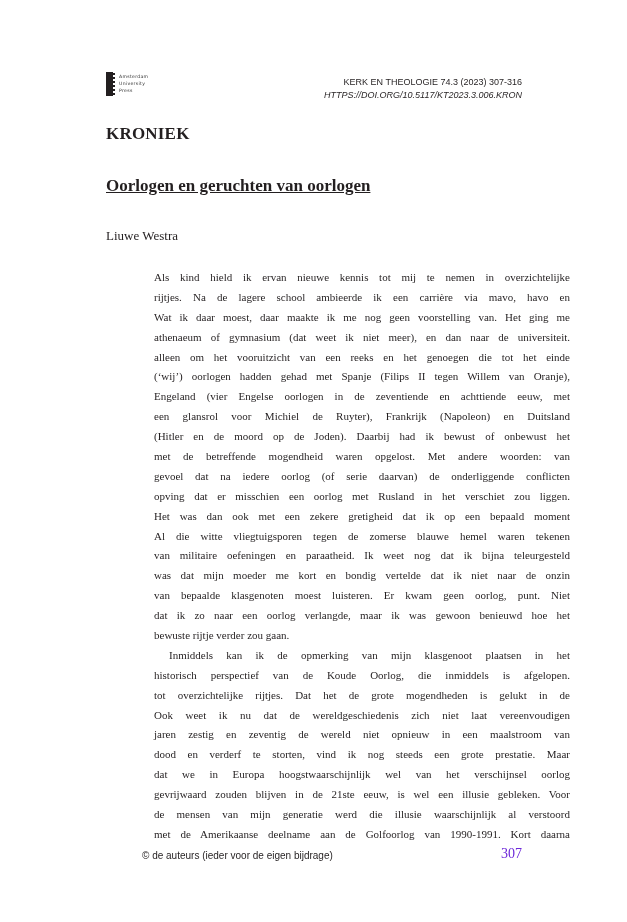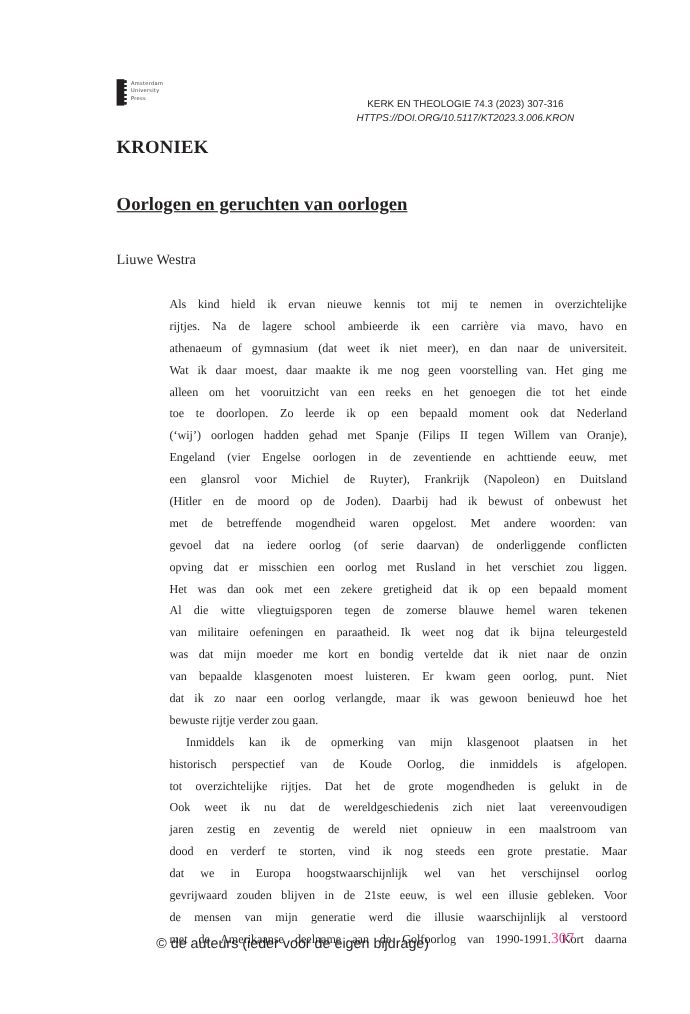--- a/index.html
+++ b/index.html
@@ -3,31 +3,31 @@
   <meta charset="utf-8">
   <style>
     html, body { margin: 0; padding: 0; background: #ffffff; }
     body { width: 627px; height: 922px; position: relative; overflow: hidden; color: #231f20; }
     .page { position: absolute; left: 0; top: 0; width: 627px; height: 922px; background: #fff; }
     .logo { position: absolute; left: 106px; top: 72px; width: 60px; height: 26px; }
     .logo-mark { position: absolute; left: 0; top: 0; width: 7px; height: 24px; background: #231f20; }
     .logo-mark::before, .logo-mark::after { content: ""; position: absolute; right: -2px; width: 2px; background: repeating-linear-gradient(to bottom, #231f20 0 2px, transparent 2px 4px); top: 1px; bottom: 1px; }
     .logo-text { position: absolute; left: 13px; top: 1px; font-family: "DejaVu Sans", sans-serif; font-size: 4.6px; line-height: 7px; color: #333; letter-spacing: 0.3px; }
     .logo-text div { white-space: nowrap; }
-    .header-right { position: absolute; right: 105px; top: 88px; text-align: center; font-family: "Liberation Sans", sans-serif; font-size: 9px; line-height: 13px; color: #231f20; }
+    .header-right { position: absolute; right: 105px; top: 76px; text-align: right; font-family: "Liberation Sans", sans-serif; font-size: 9px; line-height: 13px; color: #231f20; }
     .header-right .doi { font-style: italic; }
     .section-label { position: absolute; left: 106px; top: 124px; font-family: "Liberation Serif", serif; font-weight: bold; font-size: 17px; letter-spacing: 0.2px; }
     .title { position: absolute; left: 106px; top: 176px; font-family: "Liberation Serif", serif; font-weight: bold; font-size: 17px; text-decoration: underline; }
     .author { position: absolute; left: 106px; top: 228px; font-family: "Liberation Serif", serif; font-size: 13px; }
     .body { position: absolute; left: 106px; top: 268px; width: 416px; font-family: "Liberation Serif", serif; font-size: 11px; line-height: 19.9px; margin-left: 48px; }
     .line { white-space: nowrap; text-align: justify; text-align-last: justify; height: 19.9px; overflow: visible; }
     .line.last { text-align-last: left; }
     .line.indent { padding-left: 15px; }
-    .footer-left { position: absolute; left: 106px; top: 850px; font-family: "Liberation Sans", sans-serif; font-size: 13px; color: #231f20; padding-left: 36px; }
-    .footer-right { position: absolute; right: 105px; top: 846px; font-family: "Liberation Serif", serif; font-size: 14px; color: #ec4899; margin-left: 20px; }
+    .footer-left { position: absolute; left: 106px; top: 850px; font-family: "Liberation Sans", sans-serif; font-size: 10px; color: #231f20; padding-left: 36px; }
+    .footer-right { position: absolute; right: 105px; top: 846px; font-family: "Liberation Serif", serif; font-size: 14px; color: #6d28d9; margin-left: 20px; }
   </style>
 </head>
 <body>
 
 <div class="page">
 
   <div class="logo">
     <div class="logo-mark"></div>
     <div class="logo-text">
       <div>Amsterdam</div>
@@ -41,24 +41,23 @@
     <div class="doi">HTTPS://DOI.ORG/10.5117/KT2023.3.006.KRON</div>
   </div>
 
   <div class="section-label">KRONIEK</div>
   <div class="title">Oorlogen en geruchten van oorlogen</div>
   <div class="author">Liuwe Westra</div>
 
   <div class="body">
     <div class="line">Als kind hield ik ervan nieuwe kennis tot mij te nemen in overzichtelijke</div>
     <div class="line">rijtjes. Na de lagere school ambieerde ik een carrière via mavo, havo en</div>
+    <div class="line">Wat ik daar moest, daar maakte ik me nog geen voorstelling van. Het ging me</div>
     <div class="line">athenaeum of gymnasium (dat weet ik niet meer), en dan naar de universiteit.</div>
-    <div class="line">Wat ik daar moest, daar maakte ik me nog geen voorstelling van. Het ging me</div>
     <div class="line">alleen om het vooruitzicht van een reeks en het genoegen die tot het einde</div>
-    <div class="line">toe te doorlopen. Zo leerde ik op een bepaald moment ook dat Nederland</div>
     <div class="line">(‘wij’) oorlogen hadden gehad met Spanje (Filips II tegen Willem van Oranje),</div>
     <div class="line">Engeland (vier Engelse oorlogen in de zeventiende en achttiende eeuw, met</div>
     <div class="line">een glansrol voor Michiel de Ruyter), Frankrijk (Napoleon) en Duitsland</div>
     <div class="line">(Hitler en de moord op de Joden). Daarbij had ik bewust of onbewust het</div>
     <div class="line">met de betreffende mogendheid waren opgelost. Met andere woorden: van</div>
     <div class="line">gevoel dat na iedere oorlog (of serie daarvan) de onderliggende conflicten</div>
     <div class="line">opving dat er misschien een oorlog met Rusland in het verschiet zou liggen.</div>
     <div class="line">Het was dan ook met een zekere gretigheid dat ik op een bepaald moment</div>
     <div class="line">Al die witte vliegtuigsporen tegen de zomerse blauwe hemel waren tekenen</div>
     <div class="line">van militaire oefeningen en paraatheid. Ik weet nog dat ik bijna teleurgesteld</div>

